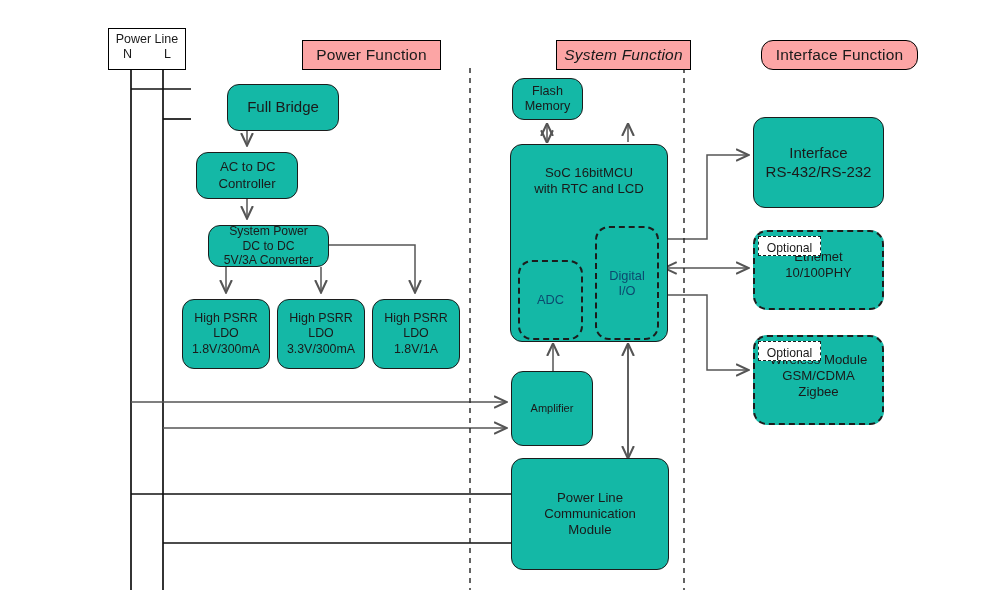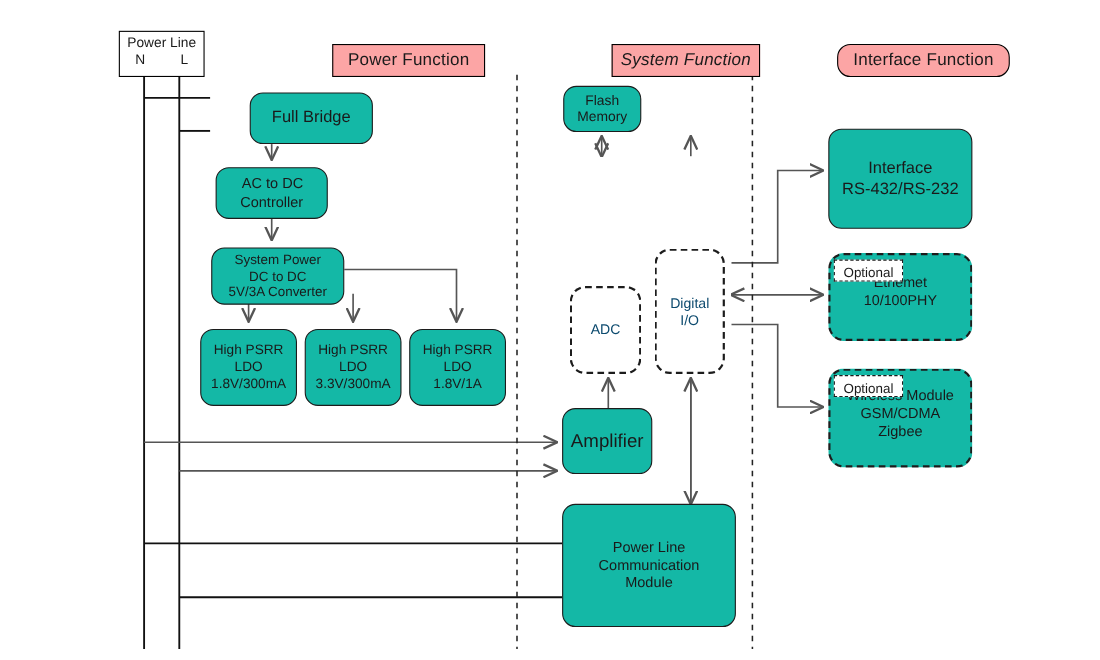--- a/index.html
+++ b/index.html
@@ -128,21 +128,21 @@
 
   <div class="blk big" style="left:191px;top:84px;width:112px;height:47px;margin-left:36px;">
     <span class="lbl">Full Bridge</span>
   </div>
 
   <div class="blk" style="left:196px;top:152px;width:102px;height:47px;font-size:13.2px;text-align:right;">
     <span class="lbl">AC to DC
 Controller</span>
   </div>
 
-  <div class="blk" style="left:192px;top:225px;width:121px;height:52px;font-size:12.2px;justify-content:center;">
+  <div class="blk" style="left:208px;top:225px;width:121px;height:42px;font-size:12.2px;justify-content:center;">
     <span class="lbl">System Power
 DC to DC
 5V/3A Converter</span>
   </div>
 
   <div class="blk" style="left:182px;top:299px;width:88px;height:70px;">
     <span class="lbl">High PSRR
 LDO
 1.8V/300mA</span>
   </div>
@@ -155,29 +155,34 @@
     <span class="lbl">High PSRR
 LDO
 1.8V/1A</span>
   </div>
 
   <div class="blk" style="left:512px;top:78px;width:71px;height:42px;font-size:12.6px;">
     <span class="lbl">Flash
 Memory</span>
   </div>
 
+  <div class="blk" style="left:510px;top:144px;width:158px;height:198px;
+              justify-content:flex-start;padding-top:20px;font-size:13.2px;">
+    <span class="lbl">SoC 16bitMCU
+with RTC and LCD</span>
+  </div>
   <div class="inner" style="left:518px;top:260px;width:65px;height:80px;">
     <span class="lbl">ADC</span>
   </div>
   <div class="inner" style="left:595px;top:226px;width:64px;height:114px;">
     <span class="lbl">Digital
 I/O</span>
   </div>
 
-  <div class="blk" style="left:511px;top:371px;width:82px;height:60px;font-size:17px;">
+  <div class="blk" style="left:511px;top:371px;width:82px;height:75px;font-size:11px;">
     <span class="lbl">Amplifier</span>
   </div>
 
   <div class="blk" style="left:511px;top:458px;width:158px;height:112px;font-size:13.2px;">
     <span class="lbl">Power Line
 Communication
 Module</span>
   </div>
 
   <div class="blk big" style="left:753px;top:117px;width:131px;height:91px;">

